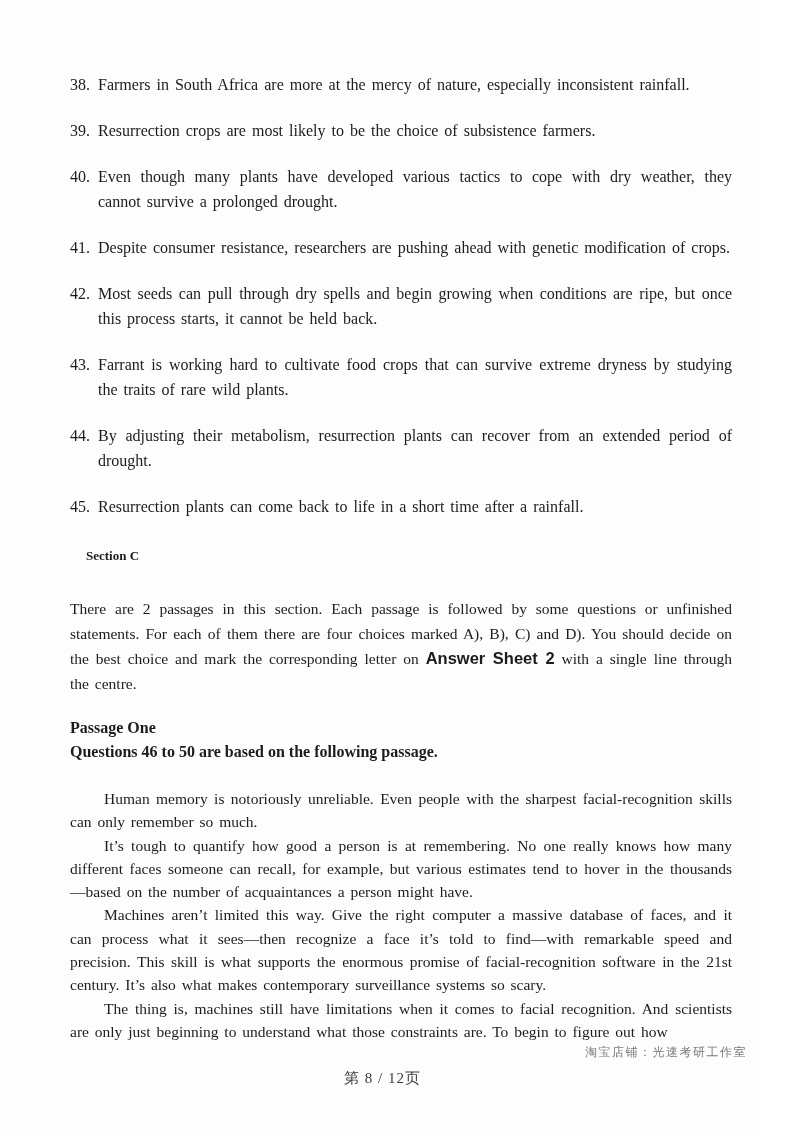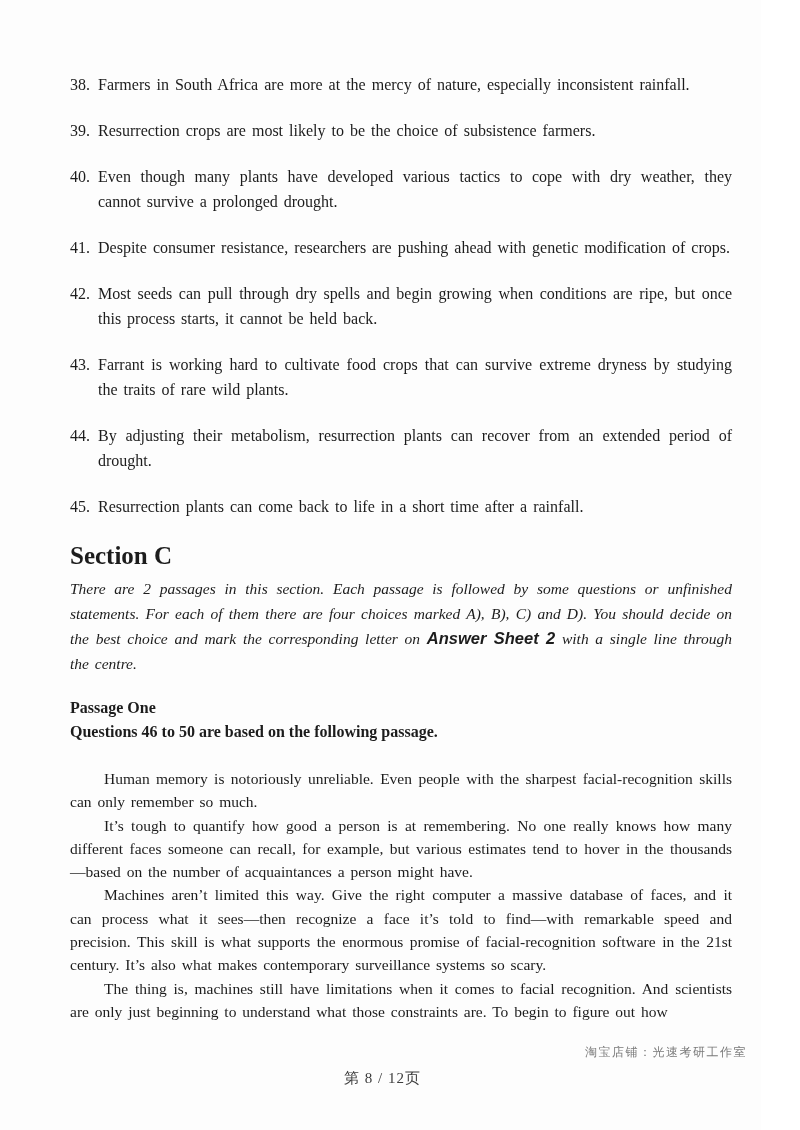--- a/index.html
+++ b/index.html
@@ -23,42 +23,42 @@
     display: flex;
     font-size: 16px;
     line-height: 25px;
     margin-bottom: 21px;
     word-spacing: 2px;
   }
   .q-num { flex: none; width: 28px; }
   .q-text { flex: 1; text-align: justify; }
 
   .section-heading {
-    font-size: 25px;
+    font-size: 13px;
     font-weight: bold;
     line-height: 26px;
-    margin: 24px 0 0 0;
+    margin: 24px 0 0 16px;
   }
   .directions {
     display: flex;
     margin-top: 8px;
     font-size: 15.5px;
     line-height: 24.5px;
   }
   .dir-label {
     flex: none;
     font-weight: bold;
     font-style: normal;
     padding-right: 10px;
   }
   .dir-text {
     flex: 1;
-    font-style: italic;
     text-align: justify;
     word-spacing: 2px;
+    margin-top: 20px;
   }
   .answer-sheet {
     font-family: "Liberation Sans", sans-serif;
     font-weight: bold;
     font-size: 16.5px;
   }
   .passage-head { margin-top: 20px; }
   .passage-label,
   .passage-subtitle {
     font-weight: bold;

